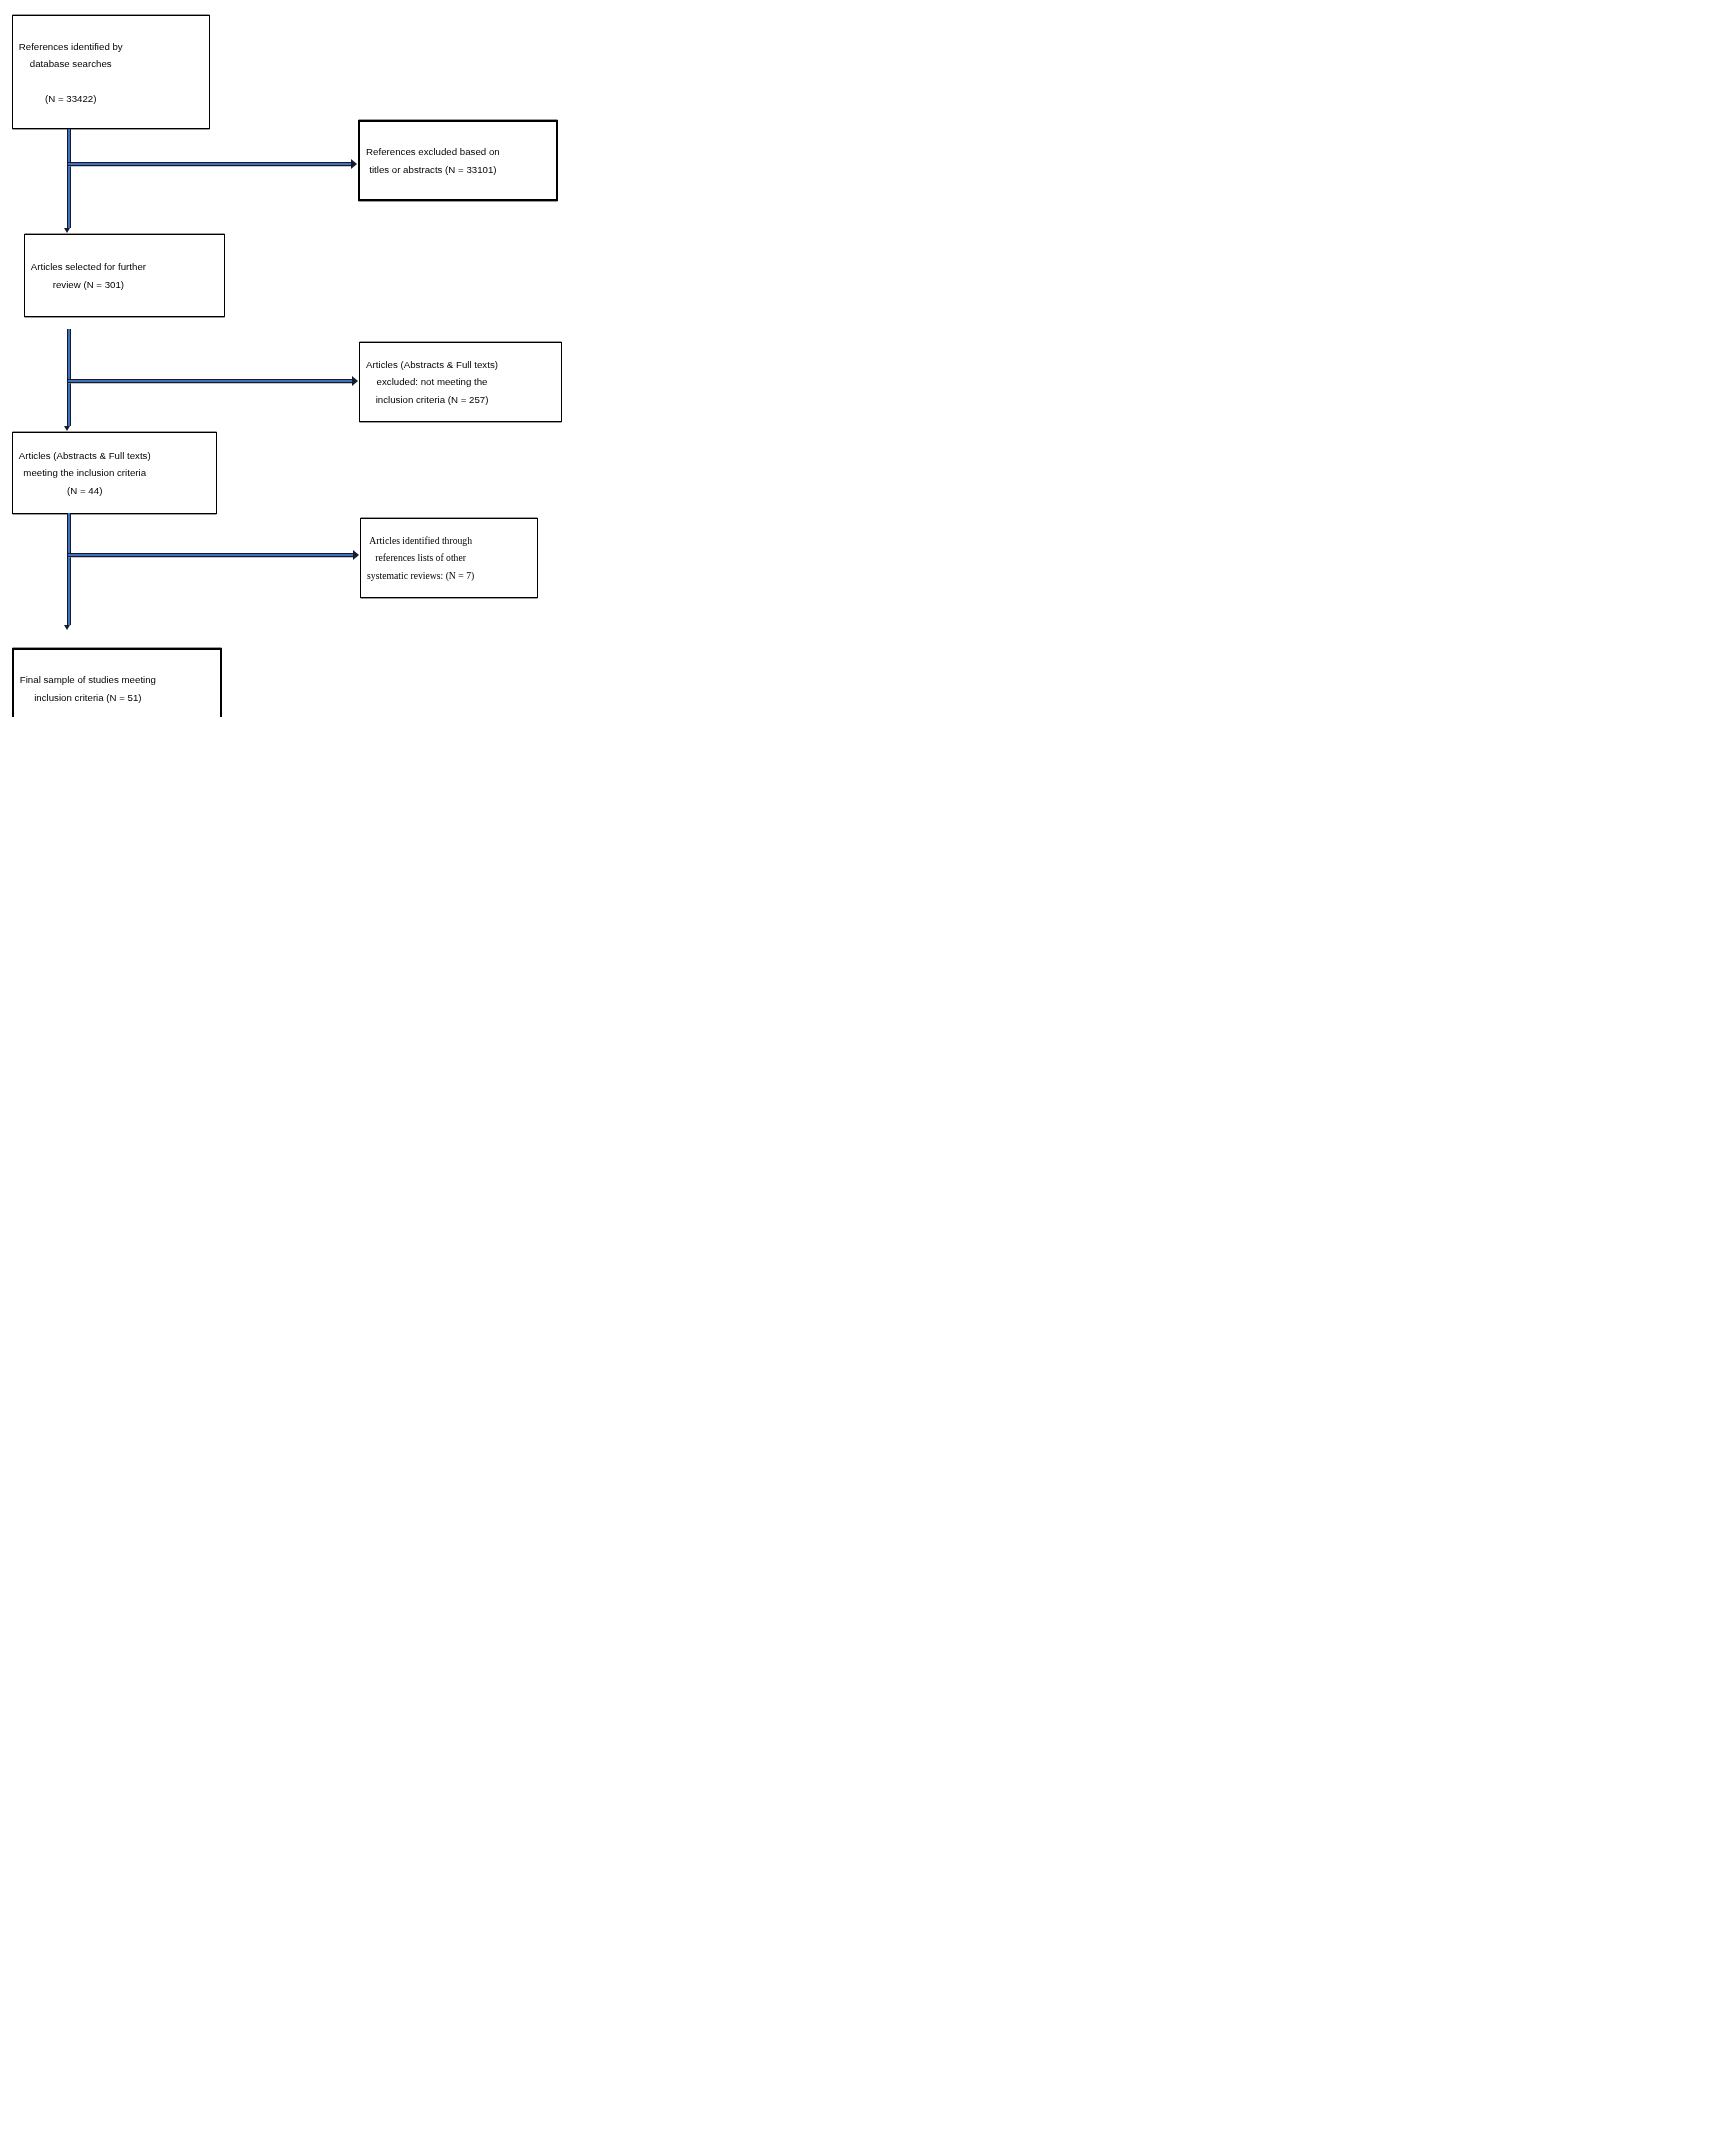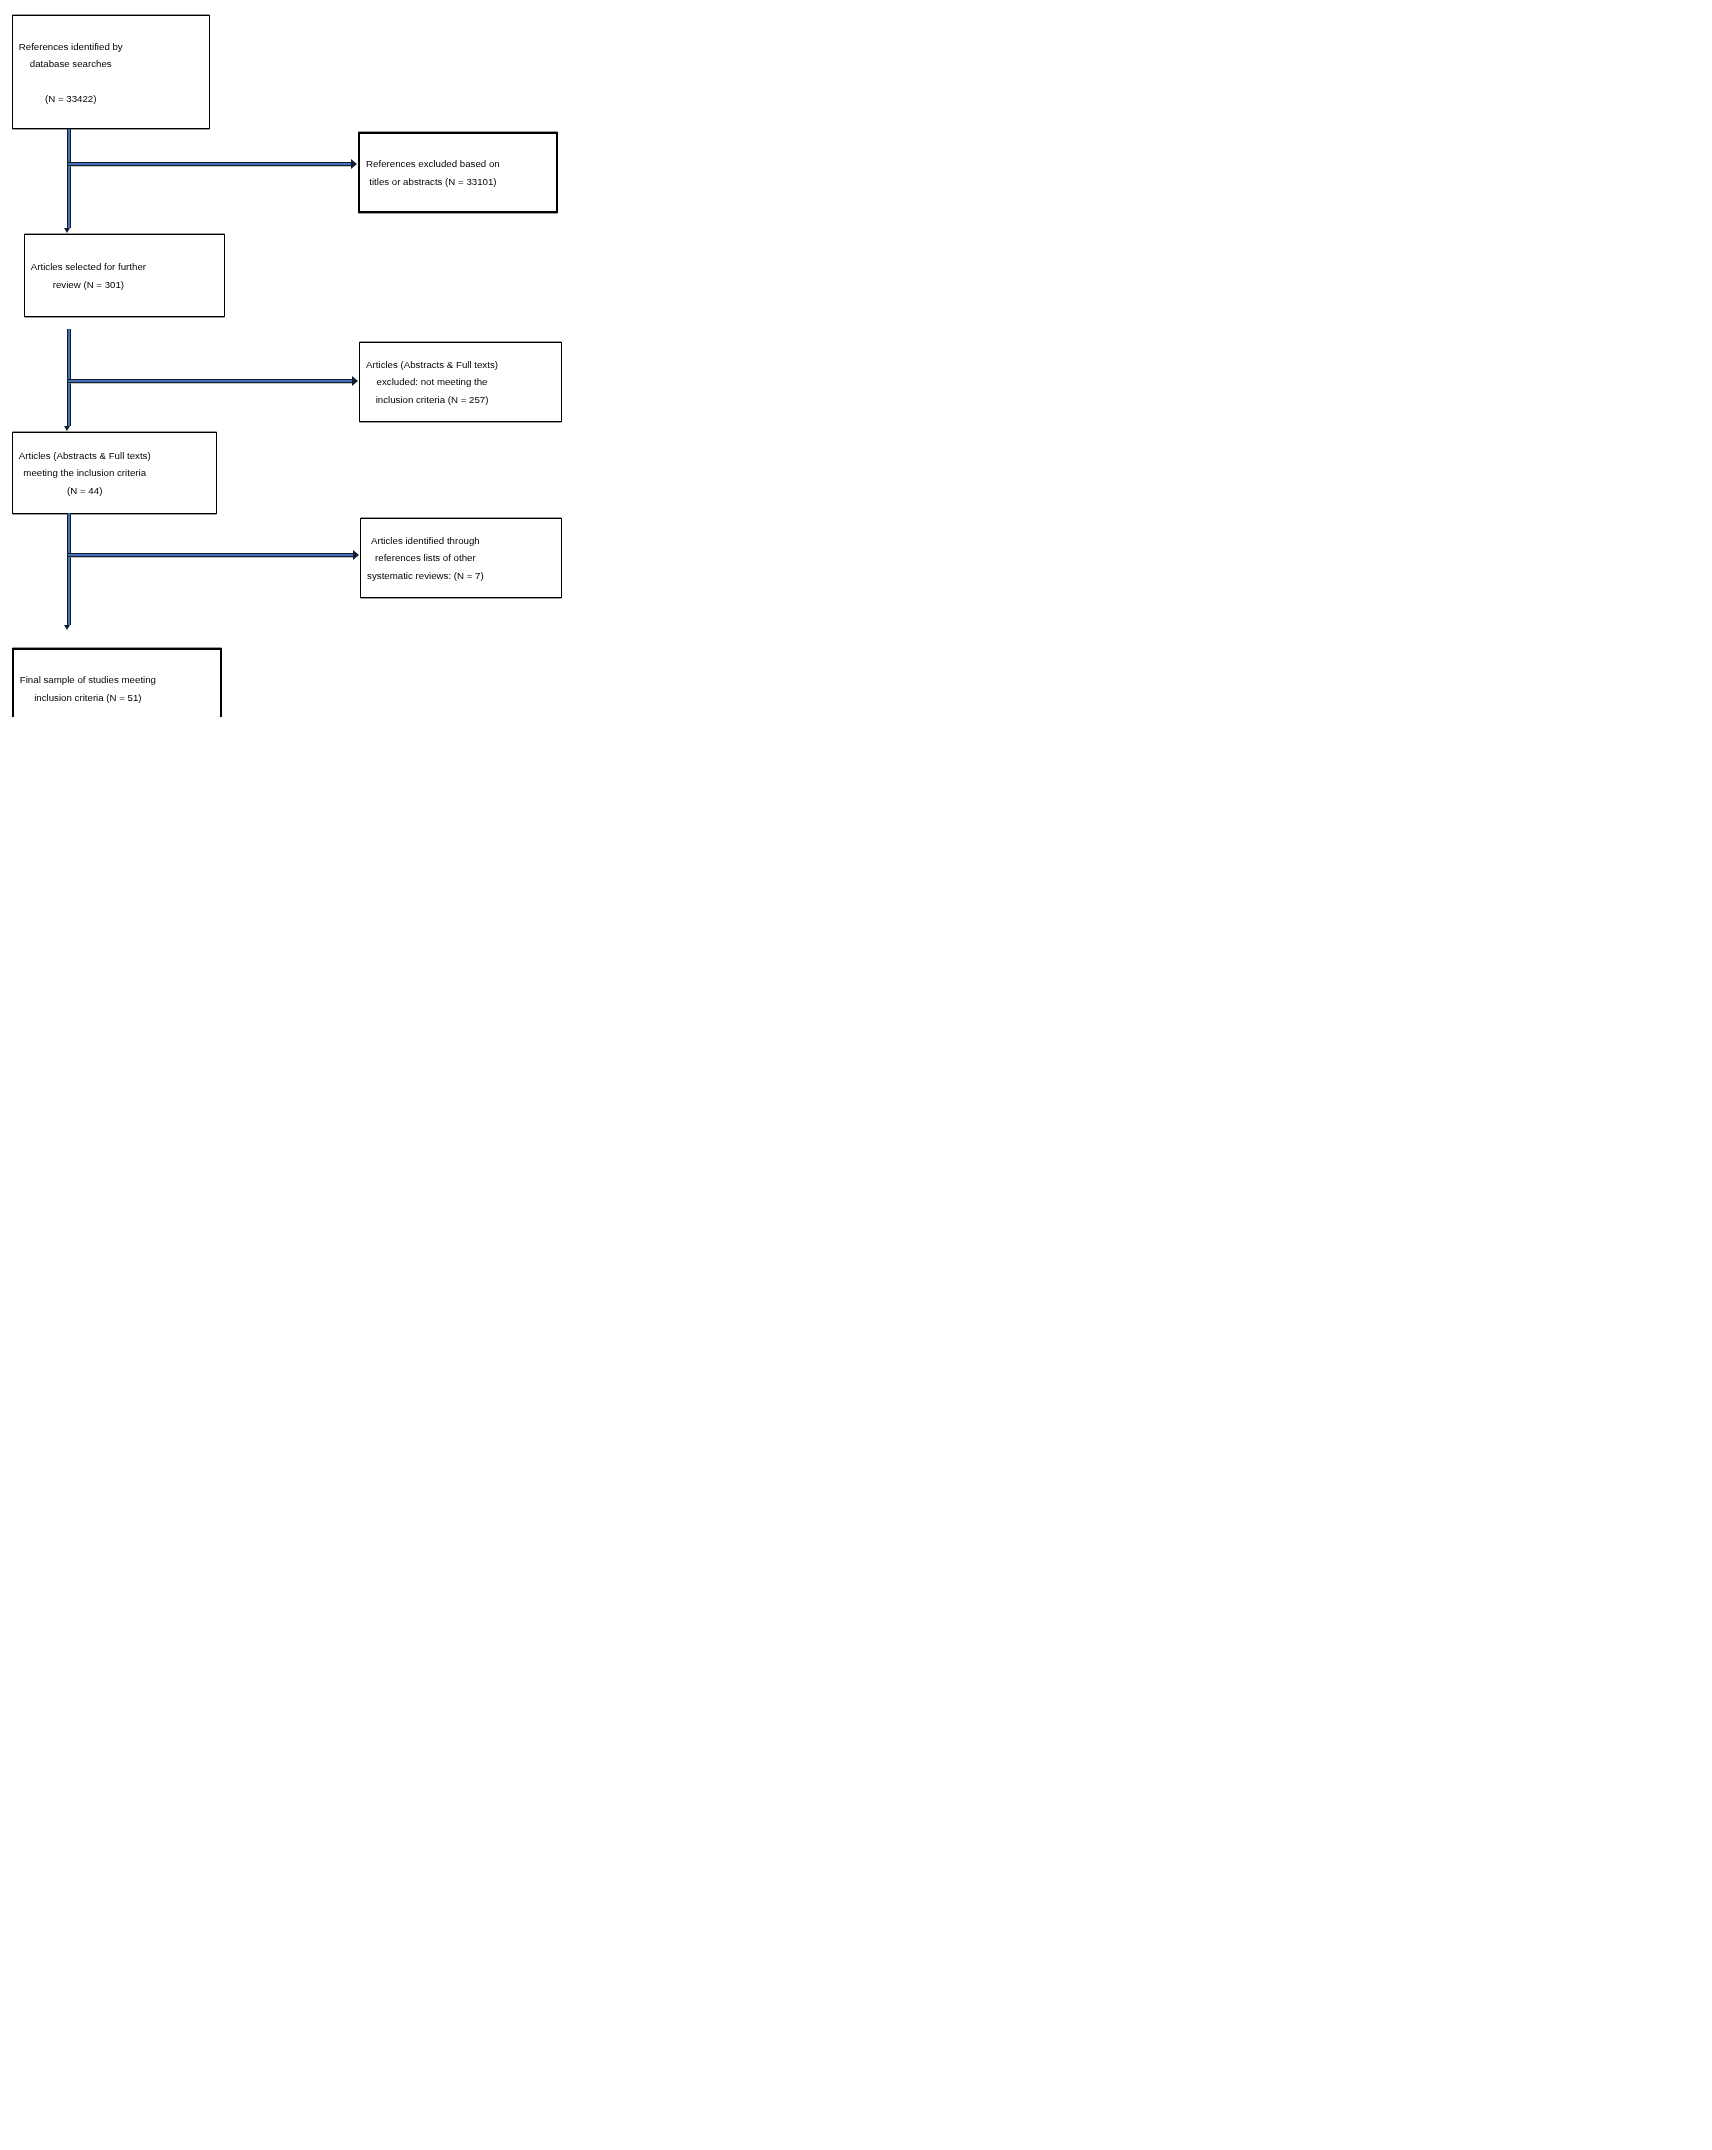--- a/index.html
+++ b/index.html
@@ -94,32 +94,32 @@
     <div class="box-text">Articles (Abstracts &amp; Full texts)
 meeting the inclusion criteria
 (N = 44)</div>
   </div>
 
   <div class="flow-box b4" style="left:11.7px;top:648px;width:210px;height:81px;">
     <div class="box-text">Final sample of studies meeting
 inclusion criteria (N = 51)</div>
   </div>
 
-  <div class="flow-box b4" style="left:358px;top:132px;width:200px;height:81px;">
+  <div class="flow-box b4" style="left:358px;top:120px;width:200px;height:81px;">
     <div class="box-text">References excluded based on
 titles or abstracts (N = 33101)</div>
   </div>
 
   <div class="flow-box" style="left:359px;top:342px;width:203px;height:80px;">
     <div class="box-text">Articles (Abstracts &amp; Full texts)
 excluded: not meeting the
 inclusion criteria (N = 257)</div>
   </div>
 
-  <div class="flow-box" style="left:360px;top:518px;width:202px;height:80px;">
+  <div class="flow-box" style="left:360px;top:518px;width:178px;height:80px;font-family:Liberation Serif, serif;">
     <div class="box-text">Articles identified through
 references lists of other
 systematic reviews: (N = 7)</div>
   </div>
 
   <div>
     <div class="vline" style="left:67px;top:129px;height:99px;"></div>
     <div class="vhead" style="left:64px;top:228px;"></div>
   </div>
 

